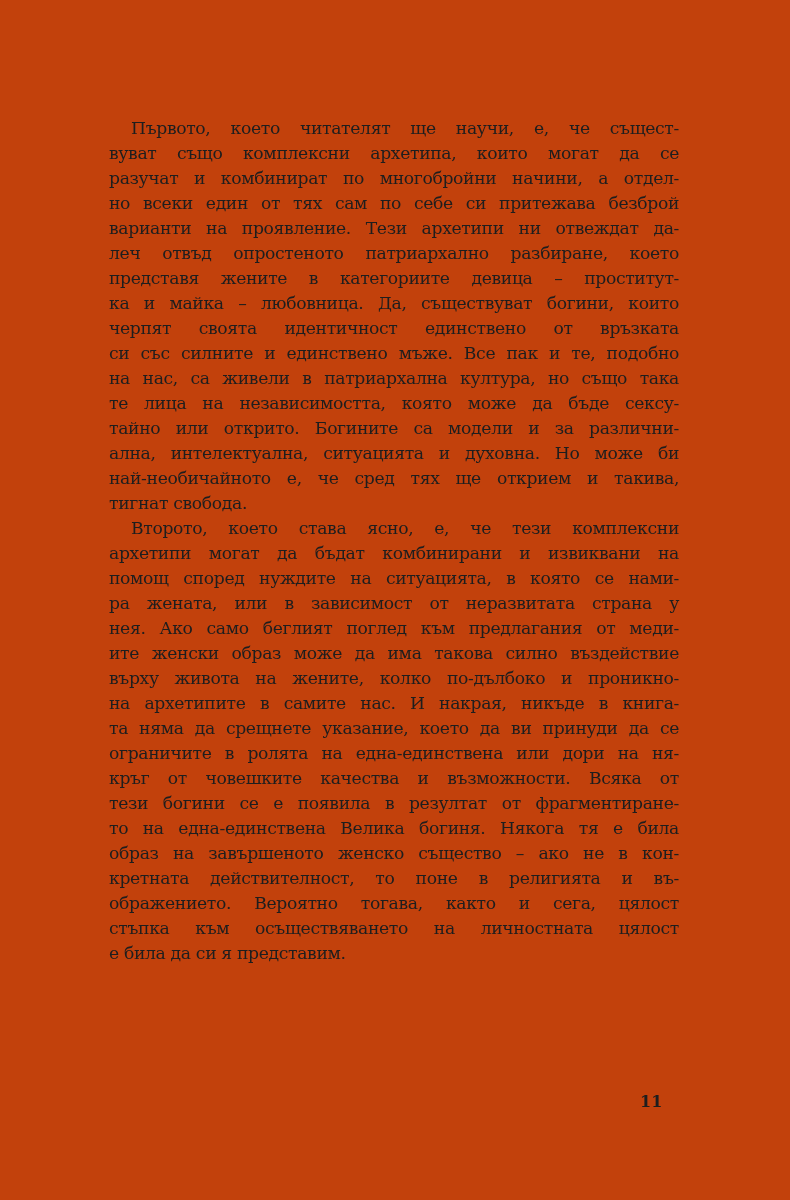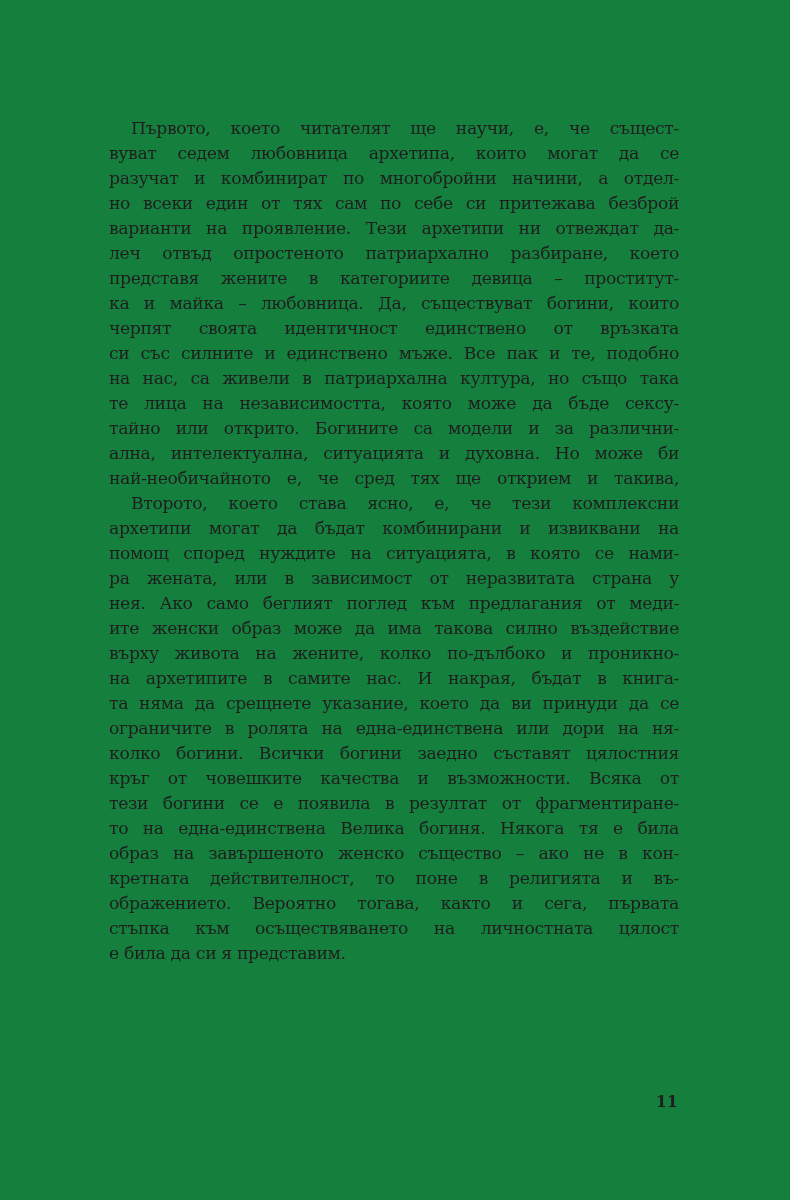--- a/index.html
+++ b/index.html
@@ -1,17 +1,17 @@
 <!DOCTYPE html>
 <html><head>
 <meta charset="utf-8">
 <style>
   html, body { margin: 0; padding: 0; background: #ffffff; }
   body { width: 790px; height: 1200px; position: relative; overflow: hidden; }
-  .page { position: absolute; left: 0; top: 0; width: 790px; height: 1200px; background: #15803d; }
+  .page { position: absolute; left: 0; top: 0; width: 790px; height: 1200px; background: #c2410c; }
   .text-block {
     position: absolute;
     left: 109px;
     top: 116px;
     width: 570px;
     font-family: "DejaVu Serif", serif;
     font-size: 17.2px;
     line-height: 25px;
     color: #1e1e1e;
   }
@@ -23,63 +23,63 @@
     text-align-last: justify;
     letter-spacing: -0.35px;
   }
   .line.indent { padding-left: 22px; }
   .line.last { text-align-last: left; }
   .page-number {
     position: absolute;
     left: 640px;
     top: 1092px;
     width: 38px;
-    text-align: right;
+    text-align: left;
     font-family: "DejaVu Serif", serif;
     font-weight: bold;
     font-size: 16px;
     color: #1e1e1e;
   }
 </style>
 </head>
 <body>
 
 <div class="page">
   <div class="text-block">
 
     <span class="line indent">Първото, което читателят ще научи, е, че същест-</span>
-    <span class="line">вуват седем любовница архетипа, които могат да се</span>
+    <span class="line">вуват също комплексни архетипа, които могат да се</span>
     <span class="line">разучат и комбинират по многобройни начини, а отдел-</span>
     <span class="line">но всеки един от тях сам по себе си притежава безброй</span>
     <span class="line">варианти на проявление. Тези архетипи ни отвеждат да-</span>
     <span class="line">леч отвъд опростеното патриархално разбиране, което</span>
     <span class="line">представя жените в категориите девица – проститут-</span>
     <span class="line">ка и майка – любовница. Да, съществуват богини, които</span>
     <span class="line">черпят своята идентичност единствено от връзката</span>
     <span class="line">си със силните и единствено мъже. Все пак и те, подобно</span>
     <span class="line">на нас, са живели в патриархална култура, но също така</span>
     <span class="line">те лица на независимостта, която може да бъде сексу-</span>
     <span class="line">тайно или открито. Богините са модели и за различни-</span>
     <span class="line">ална, интелектуална, ситуацията и духовна. Но може би</span>
     <span class="line">най-необичайното е, че сред тях ще открием и такива,</span>
+    <span class="line last">тигнат свобода.</span>
 
     <span class="line indent">Второто, което става ясно, е, че тези комплексни</span>
     <span class="line">архетипи могат да бъдат комбинирани и извиквани на</span>
     <span class="line">помощ според нуждите на ситуацията, в която се нами-</span>
     <span class="line">ра жената, или в зависимост от неразвитата страна у</span>
     <span class="line">нея. Ако само беглият поглед към предлагания от меди-</span>
     <span class="line">ите женски образ може да има такова силно въздействие</span>
     <span class="line">върху живота на жените, колко по-дълбоко и проникно-</span>
-    <span class="line">на архетипите в самите нас. И накрая, бъдат в книга-</span>
+    <span class="line">на архетипите в самите нас. И накрая, никъде в книга-</span>
     <span class="line">та няма да срещнете указание, което да ви принуди да се</span>
     <span class="line">ограничите в ролята на една-единствена или дори на ня-</span>
-    <span class="line">колко богини. Всички богини заедно съставят цялостния</span>
     <span class="line">кръг от човешките качества и възможности. Всяка от</span>
     <span class="line">тези богини се е появила в резултат от фрагментиране-</span>
     <span class="line">то на една-единствена Велика богиня. Някога тя е била</span>
     <span class="line">образ на завършеното женско същество – ако не в кон-</span>
     <span class="line">кретната действителност, то поне в религията и въ-</span>
-    <span class="line">ображението. Вероятно тогава, както и сега, първата</span>
+    <span class="line">ображението. Вероятно тогава, както и сега, цялост</span>
     <span class="line">стъпка към осъществяването на личностната цялост</span>
     <span class="line last">е била да си я представим.</span>
   </div>
   <div class="page-number">11</div>
 </div>
 
 </body></html>

